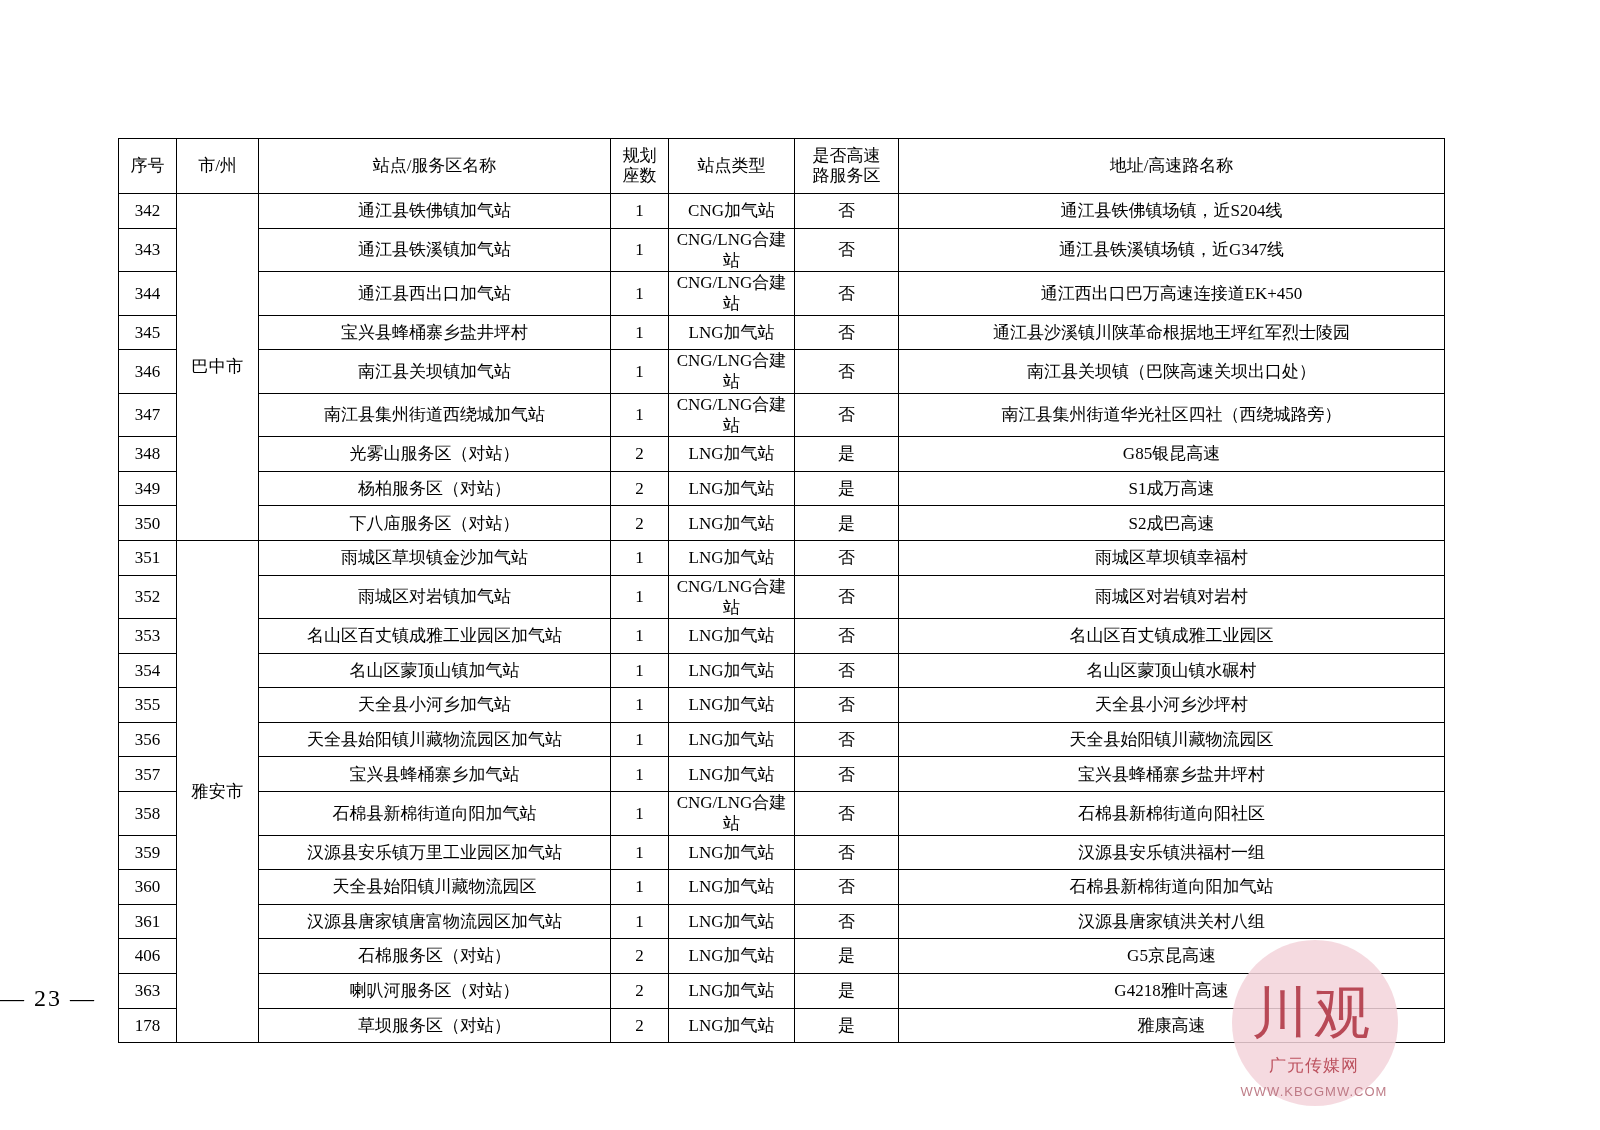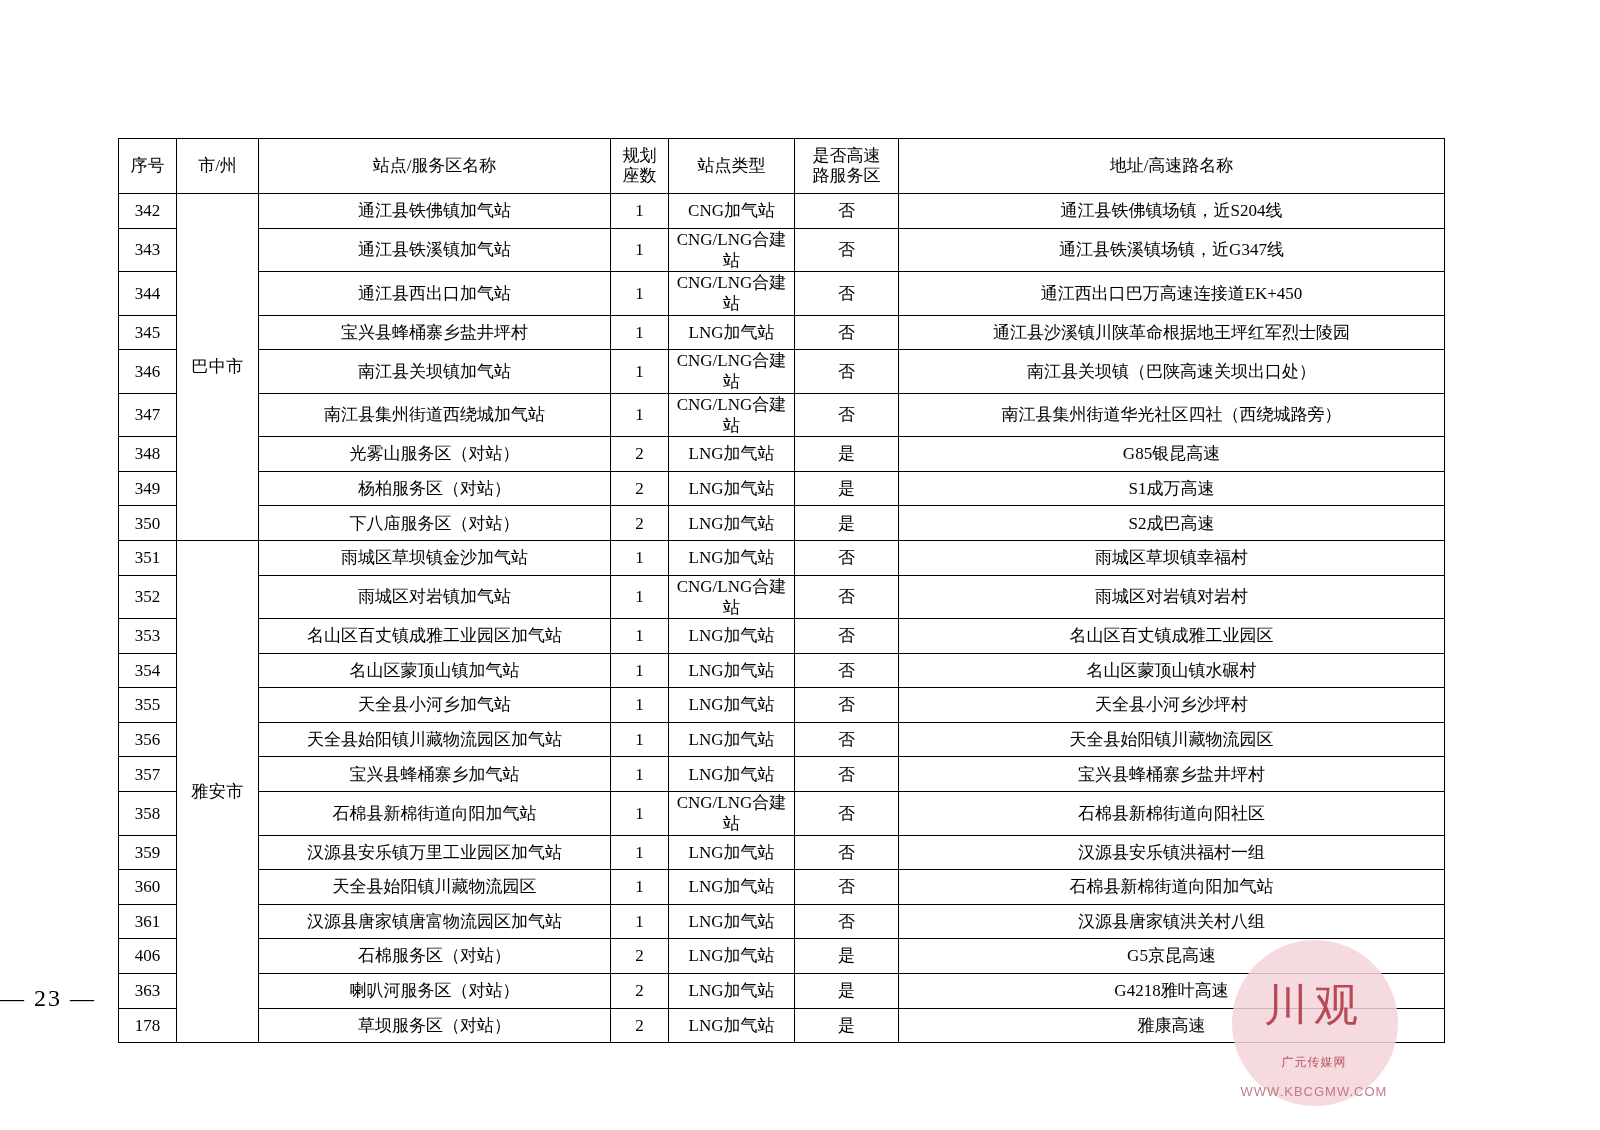--- a/index.html
+++ b/index.html
@@ -103,33 +103,33 @@
     border-radius: 50%;
     background: #f3d3da;
     opacity: 0.85;
   }
   .watermark .wm-text {
     position: absolute;
     left: 0;
     top: 42px;
     width: 188px;
     text-align: center;
-    font-size: 44px;
+    font-size: 56px;
     letter-spacing: 6px;
     color: #b23a48;
     opacity: 0.9;
     font-family: "Liberation Serif", "DejaVu Serif", serif;
   }
   .watermark .wm-sub {
     position: absolute;
     left: 0;
     top: 120px;
     width: 188px;
     text-align: center;
-    font-size: 12px;
+    font-size: 17px;
     letter-spacing: 1px;
     color: #b23a48;
     opacity: 0.85;
   }
   .watermark .wm-url {
     position: absolute;
     left: 0;
     top: 150px;
     width: 188px;
     text-align: center;

